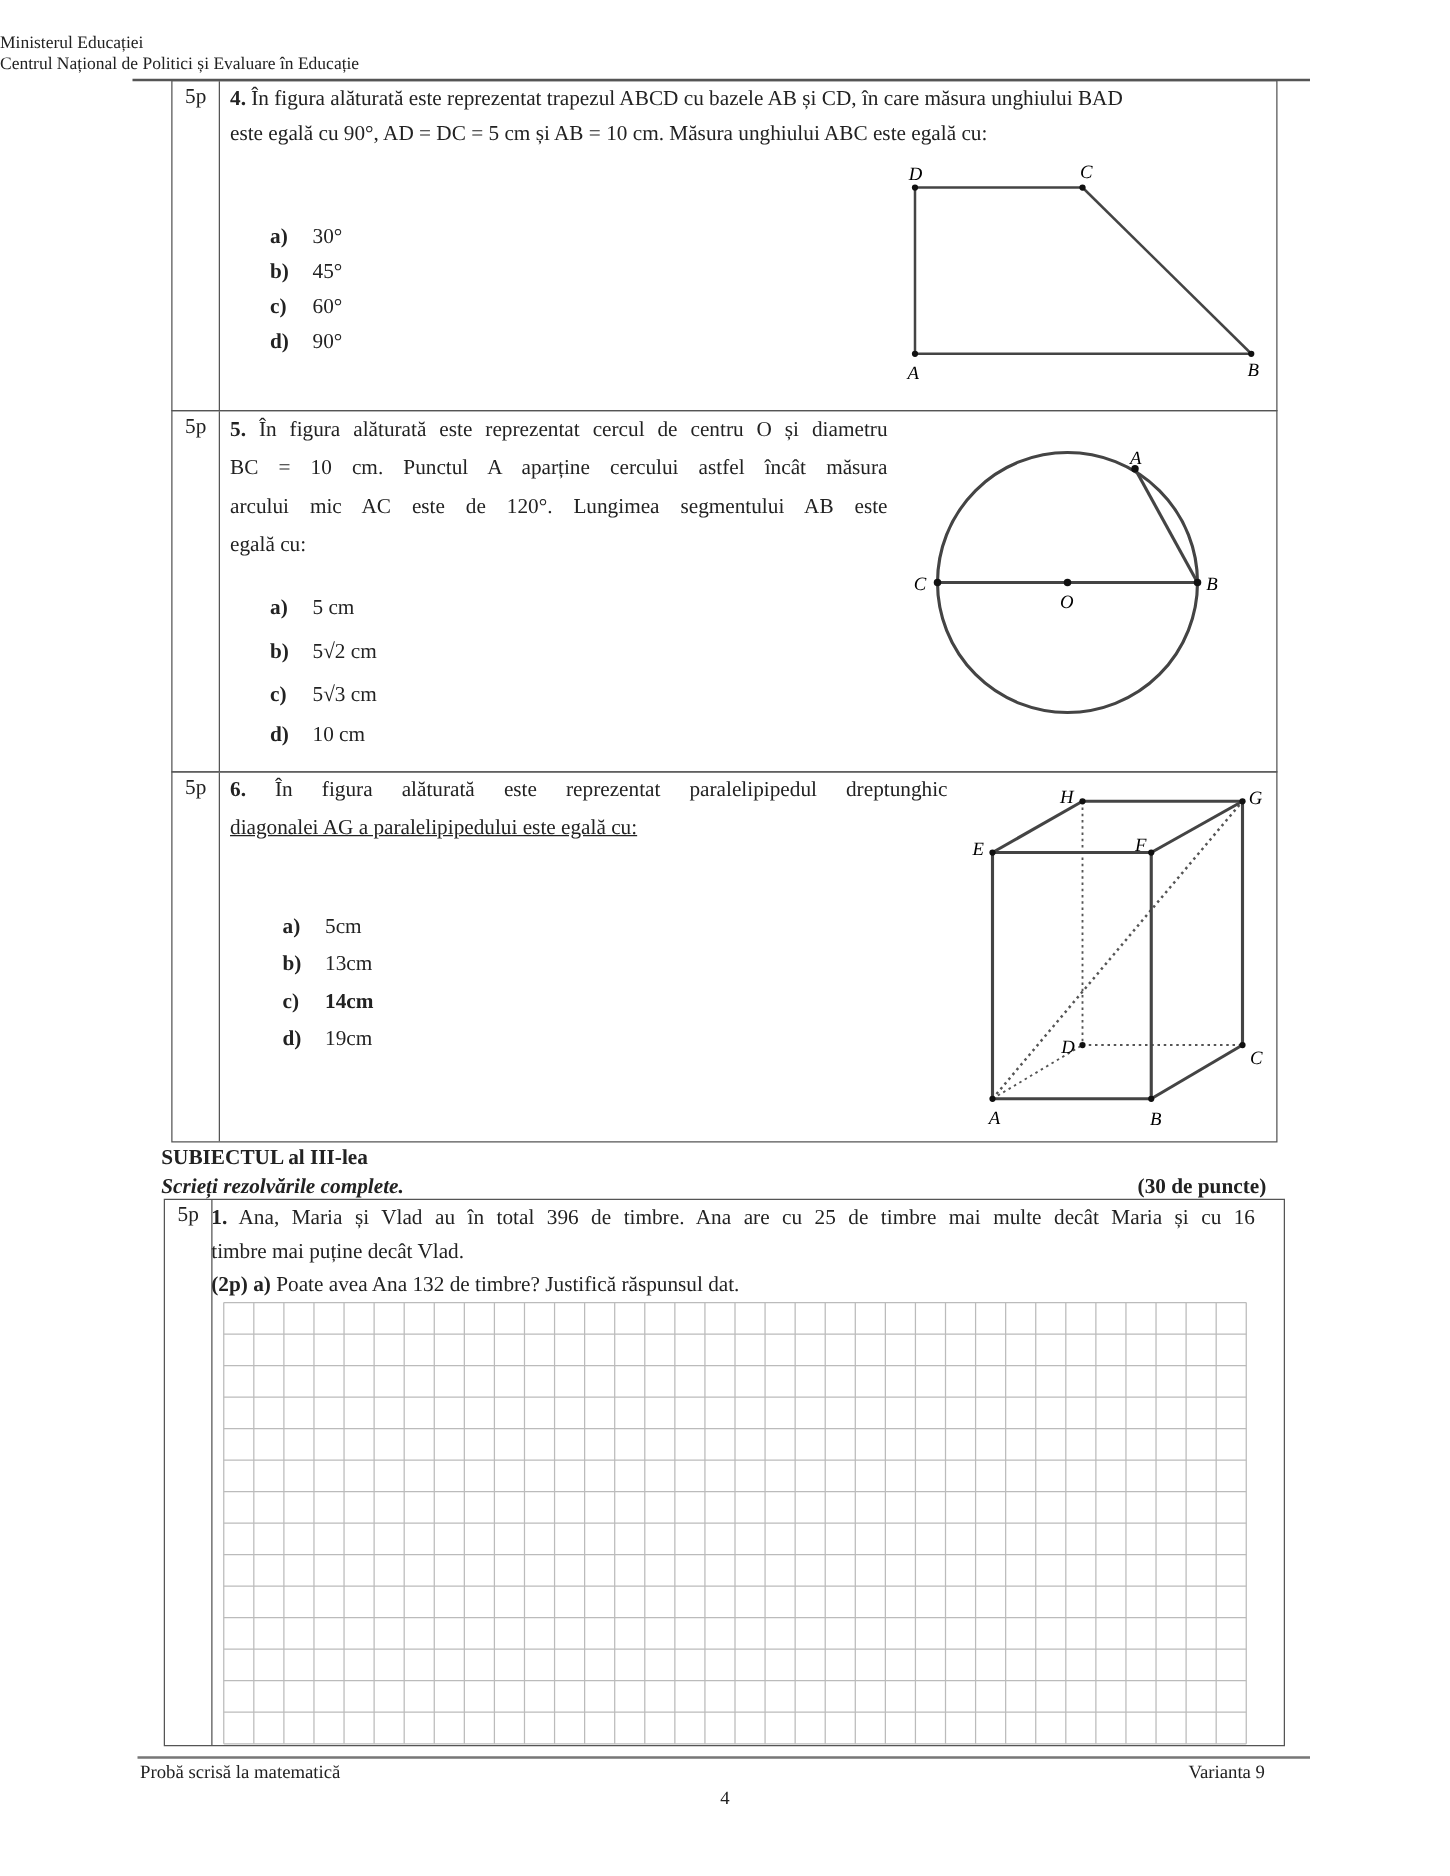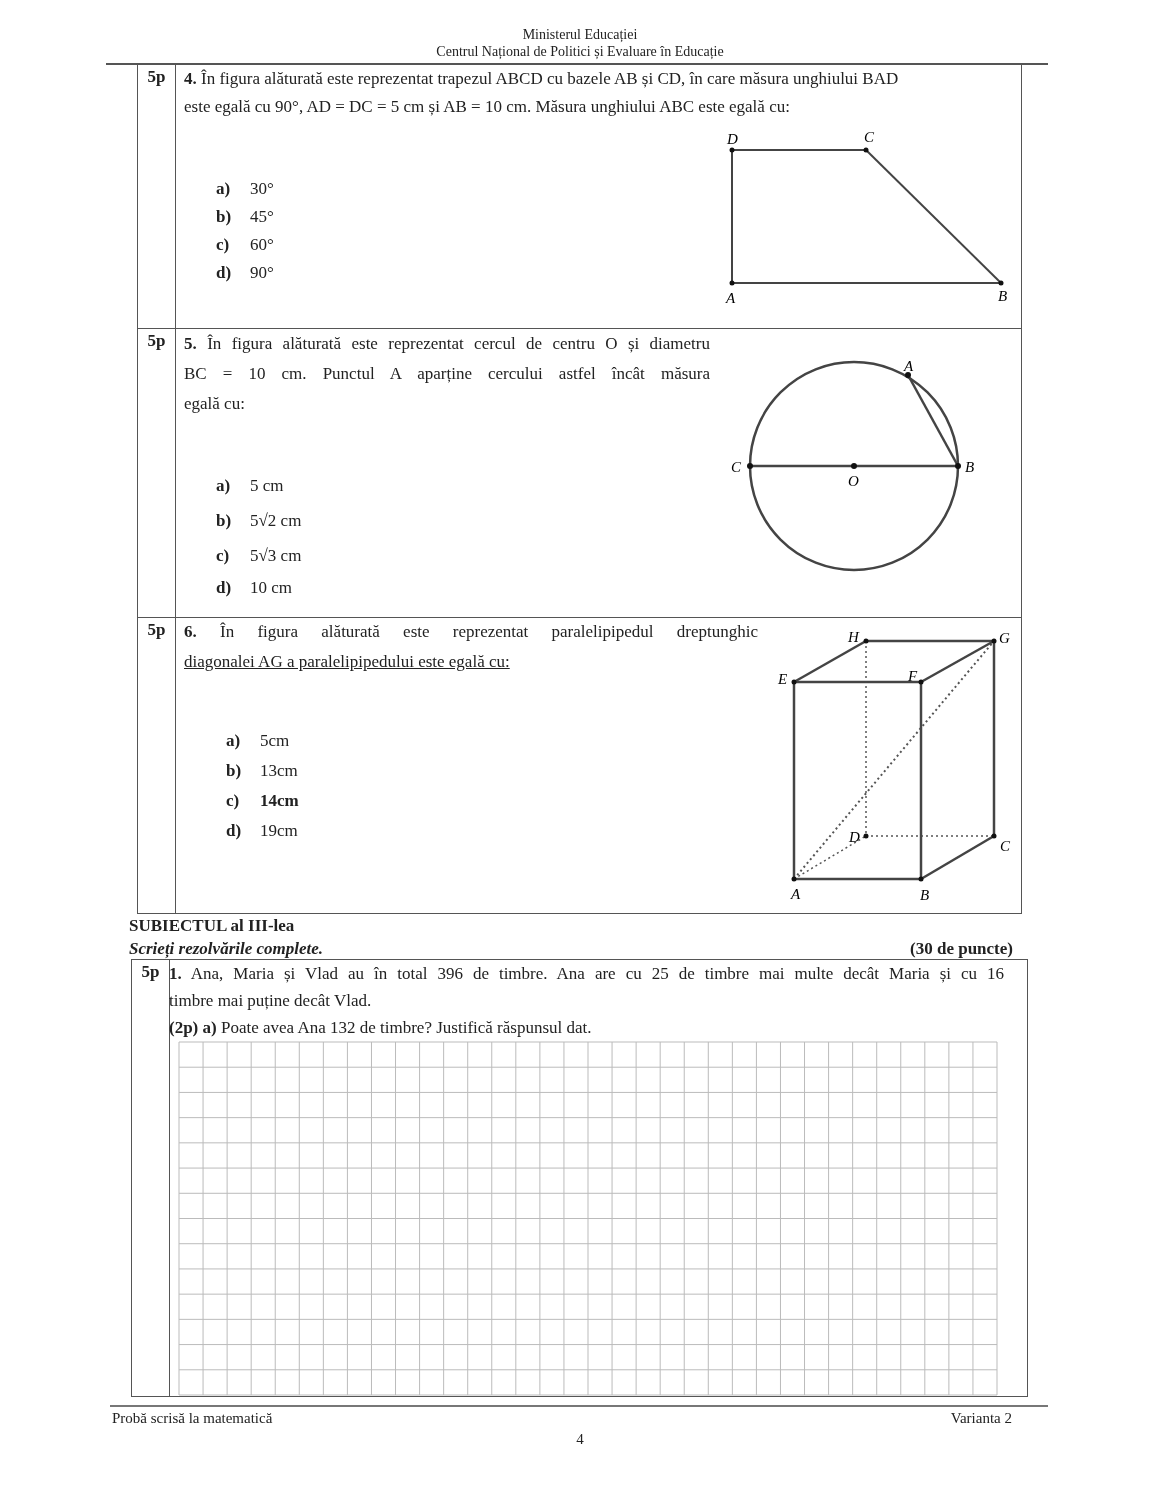--- a/index.html
+++ b/index.html
@@ -1,24 +1,24 @@
 <!DOCTYPE html>
 <html><head>
 <meta charset="utf-8">
 <style>
   html, body { margin: 0; padding: 0; background: #ffffff; }
   body {
     width: 1160px; height: 1501px; position: relative; overflow: hidden;
     font-family: "Liberation Serif", "DejaVu Serif", serif; color: #222;
   }
   .abs { position: absolute; }
-  .hdr { left: 0; width: 1160px; text-align: center; font-size: 14px; line-height: 16px; }
+  .hdr { left: 0; width: 1160px; text-align: left; font-size: 14px; line-height: 16px; }
   .hdr-rule { left: 106px; width: 942px; top: 63px; height: 0; border-top: 2px solid #555; }
   .qbox { border: 1px solid #555; box-sizing: border-box; }
-  .pts-col { border-right: 1px solid #555; box-sizing: border-box; font-weight: bold; font-size: 17px; text-align: center; }
+  .pts-col { border-right: 1px solid #555; box-sizing: border-box; font-weight: normal; font-size: 17px; text-align: center; }
   .qtext { font-size: 17px; line-height: 28px; }
   .opt { font-size: 17px; line-height: 28px; }
   .opt b { display: inline-block; width: 34px; }
   .justify { text-align: justify; text-align-last: justify; }
   .lbl { font-style: italic; font-size: 15px; }
   .footer-rule { left: 110px; width: 938px; top: 1405px; border-top: 2px solid #777; height: 0; }
   .grid-line { stroke: #bbb; stroke-width: 1; }
 </style>
 </head>
 <body>
@@ -57,20 +57,21 @@
     <text class="lbl" x="8" y="178">A</text>
     <text class="lbl" x="280" y="176">B</text>
   </svg>
 </div>
 
 <div class="abs qbox" style="left:137px; top:328px; width:885px; height:290px;">
   <div class="abs pts-col" style="left:0; top:0; width:38px; height:288px; padding-top:2px;">5p</div>
   <div class="abs qtext" style="left:46px; top:0; width:526px; line-height:30px;">
     <div class="justify"><b>5.</b> <span>În figura alăturată este reprezentat cercul de centru O și diametru</span></div>
     <div class="justify">BC = 10 cm. Punctul A aparține cercului astfel încât măsura</div>
+    <div class="justify" style="line-height:32px;">arcului mic AC este de 120°. Lungimea segmentului AB este</div>
     <div>egală cu:</div>
   </div>
   <div class="abs" style="left:78px; top:139px;">
     <div class="opt" style="line-height:35px;"><b>a)</b><span>5 cm</span></div>
     <div class="opt" style="line-height:35px;"><b>b)</b><span>5√2 cm</span></div>
     <div class="opt" style="line-height:35px;"><b>c)</b><span>5√3 cm</span></div>
     <div class="opt" style="line-height:30px;"><b>d)</b><span>10 cm</span></div>
   </div>
   <svg class="abs" style="left:585px; top:22px;" width="260" height="230">
     <circle cx="131" cy="115" r="104" stroke="#444" stroke-width="2.5" fill="none"></circle>
@@ -203,14 +204,14 @@
       <line x1="1" x2="819" y1="253.14285714285717" y2="253.14285714285717" class="grid-line"></line>
       <line x1="1" x2="819" y1="278.3571428571429" y2="278.3571428571429" class="grid-line"></line>
       <line x1="1" x2="819" y1="303.57142857142856" y2="303.57142857142856" class="grid-line"></line>
       <line x1="1" x2="819" y1="328.7857142857143" y2="328.7857142857143" class="grid-line"></line>
       <line x1="1" x2="819" y1="354" y2="354" class="grid-line"></line>
     </svg>
 </div>
 
 <div class="abs footer-rule"></div>
 <div class="abs" style="left:112px; top:1410px; font-size:15px;">Probă scrisă la matematică</div>
-<div class="abs" style="left:900px; width:112px; text-align:right; top:1410px; font-size:15px;">Varianta 2</div>
+<div class="abs" style="left:900px; width:112px; text-align:right; top:1410px; font-size:15px;">Varianta 9</div>
 <div class="abs" style="left:0; width:1160px; text-align:center; top:1431px; font-size:15px;">4</div>
 
 </body></html>

